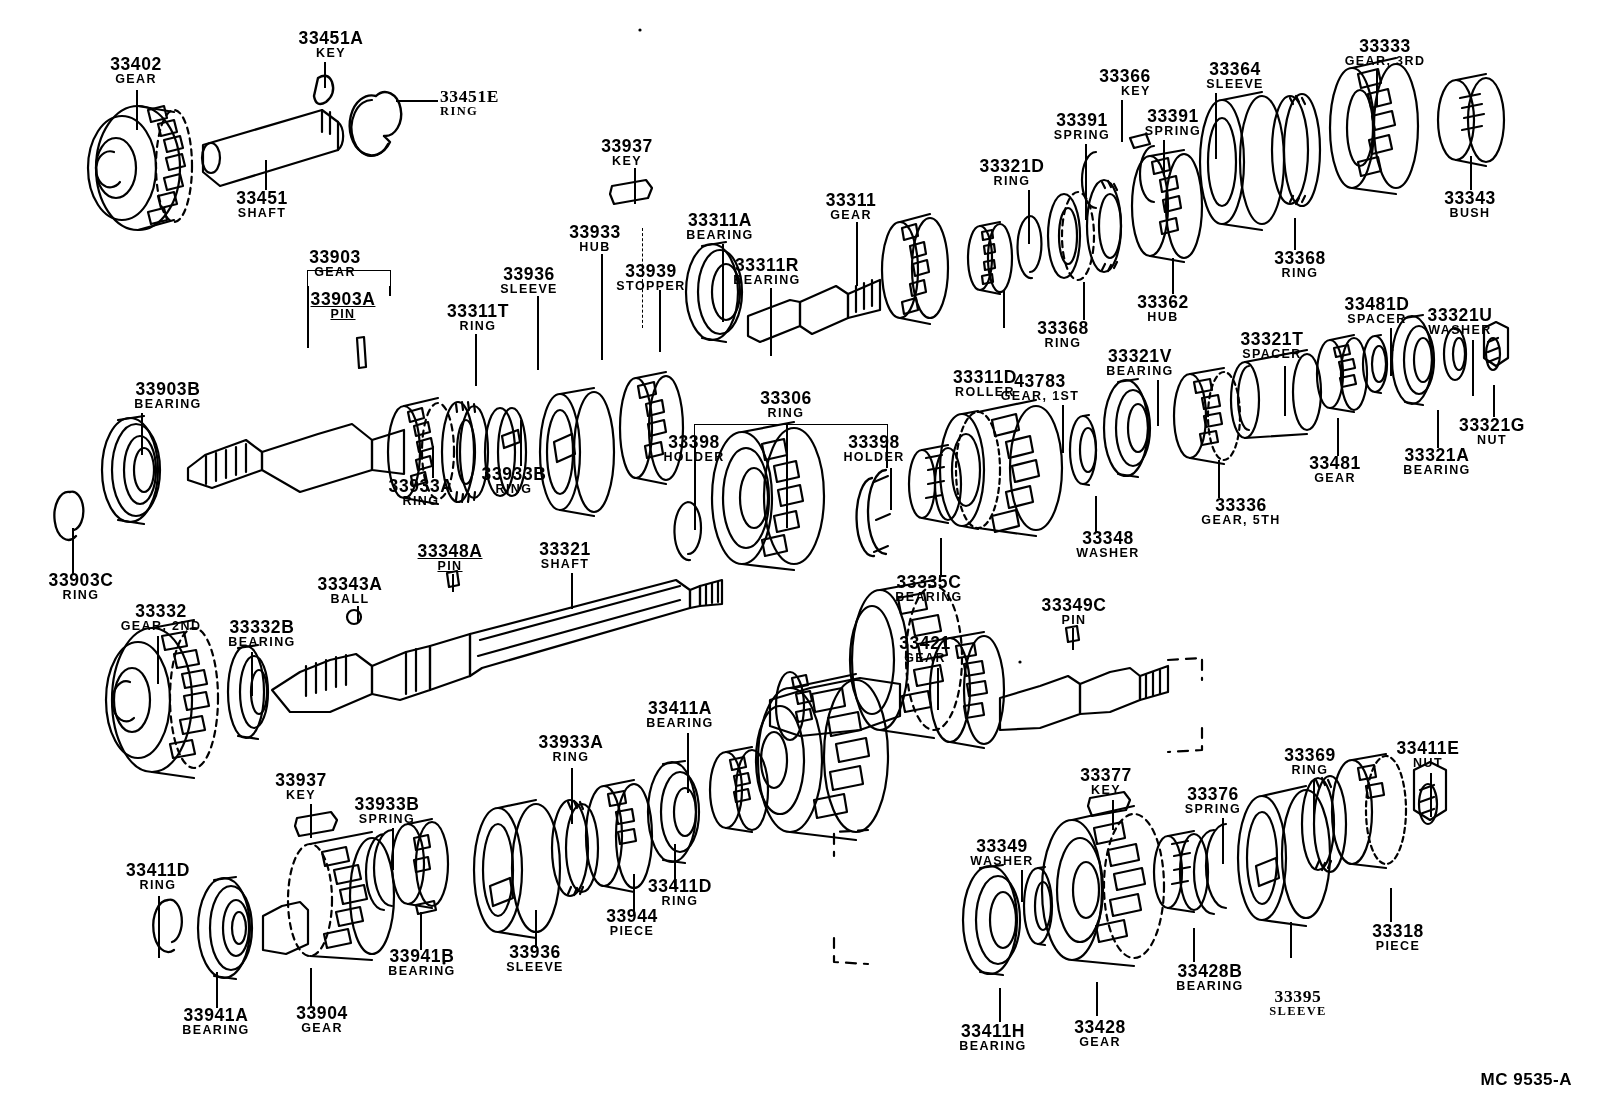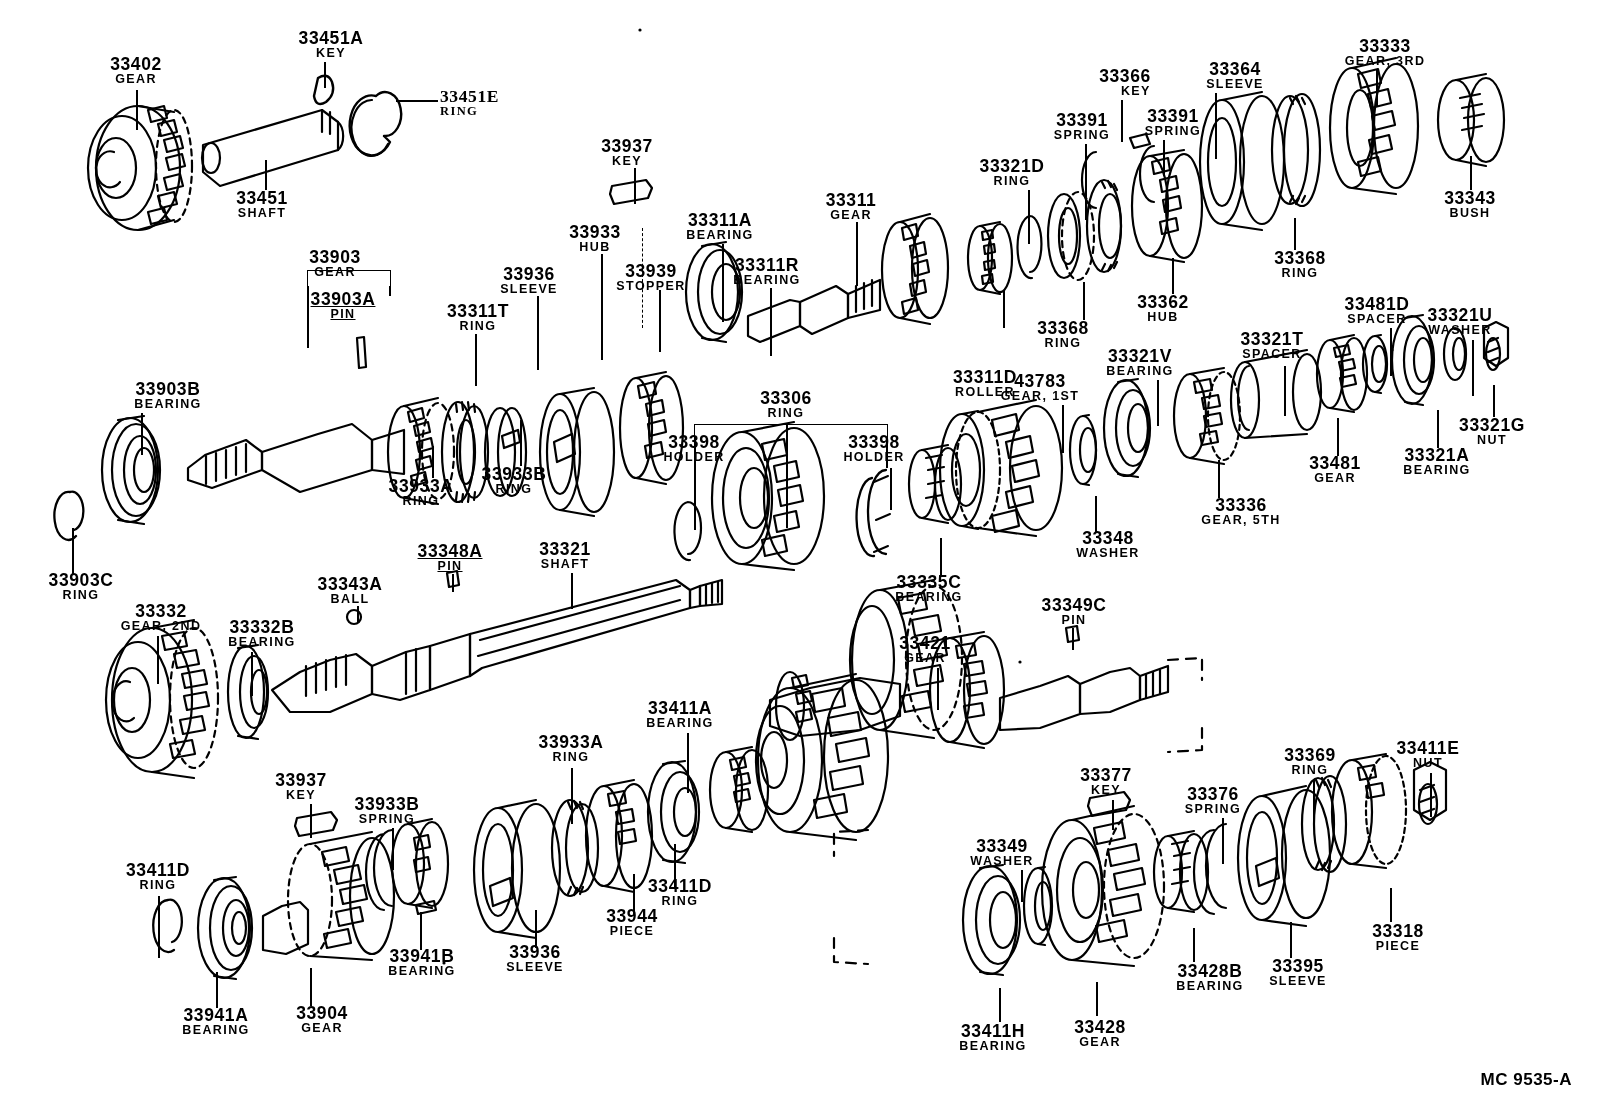--- a/index.html
+++ b/index.html
@@ -946,21 +946,21 @@
       <div class="lbl" style="left: 1100px; top: 1019px;">
         <span class="num">33428</span>
         <span class="desc">GEAR</span>
       </div>
       <div class="leader" style="left: 1096px; top: 982px; height: 34px;"></div>
       <div class="lbl" style="left: 1210px; top: 963px;">
         <span class="num">33428B</span>
         <span class="desc">BEARING</span>
       </div>
       <div class="leader" style="left: 1193px; top: 928px; height: 34px;"></div>
-      <div class="lbl" style="left: 1298px; top: 958px;">
+      <div class="lbl" style="left: 1298px; top: 988px; font-family: Liberation Serif, serif;">
         <span class="num">33395</span>
         <span class="desc">SLEEVE</span>
       </div>
       <div class="leader" style="left: 1290px; top: 922px; height: 36px;"></div>
       <div class="lbl" style="left: 1398px; top: 923px;">
         <span class="num">33318</span>
         <span class="desc">PIECE</span>
       </div>
       <div class="leader" style="left: 1390px; top: 888px; height: 34px;"></div>
       <div class="leader h" style="left: 396px; top: 100px; width: 42px;"></div>

